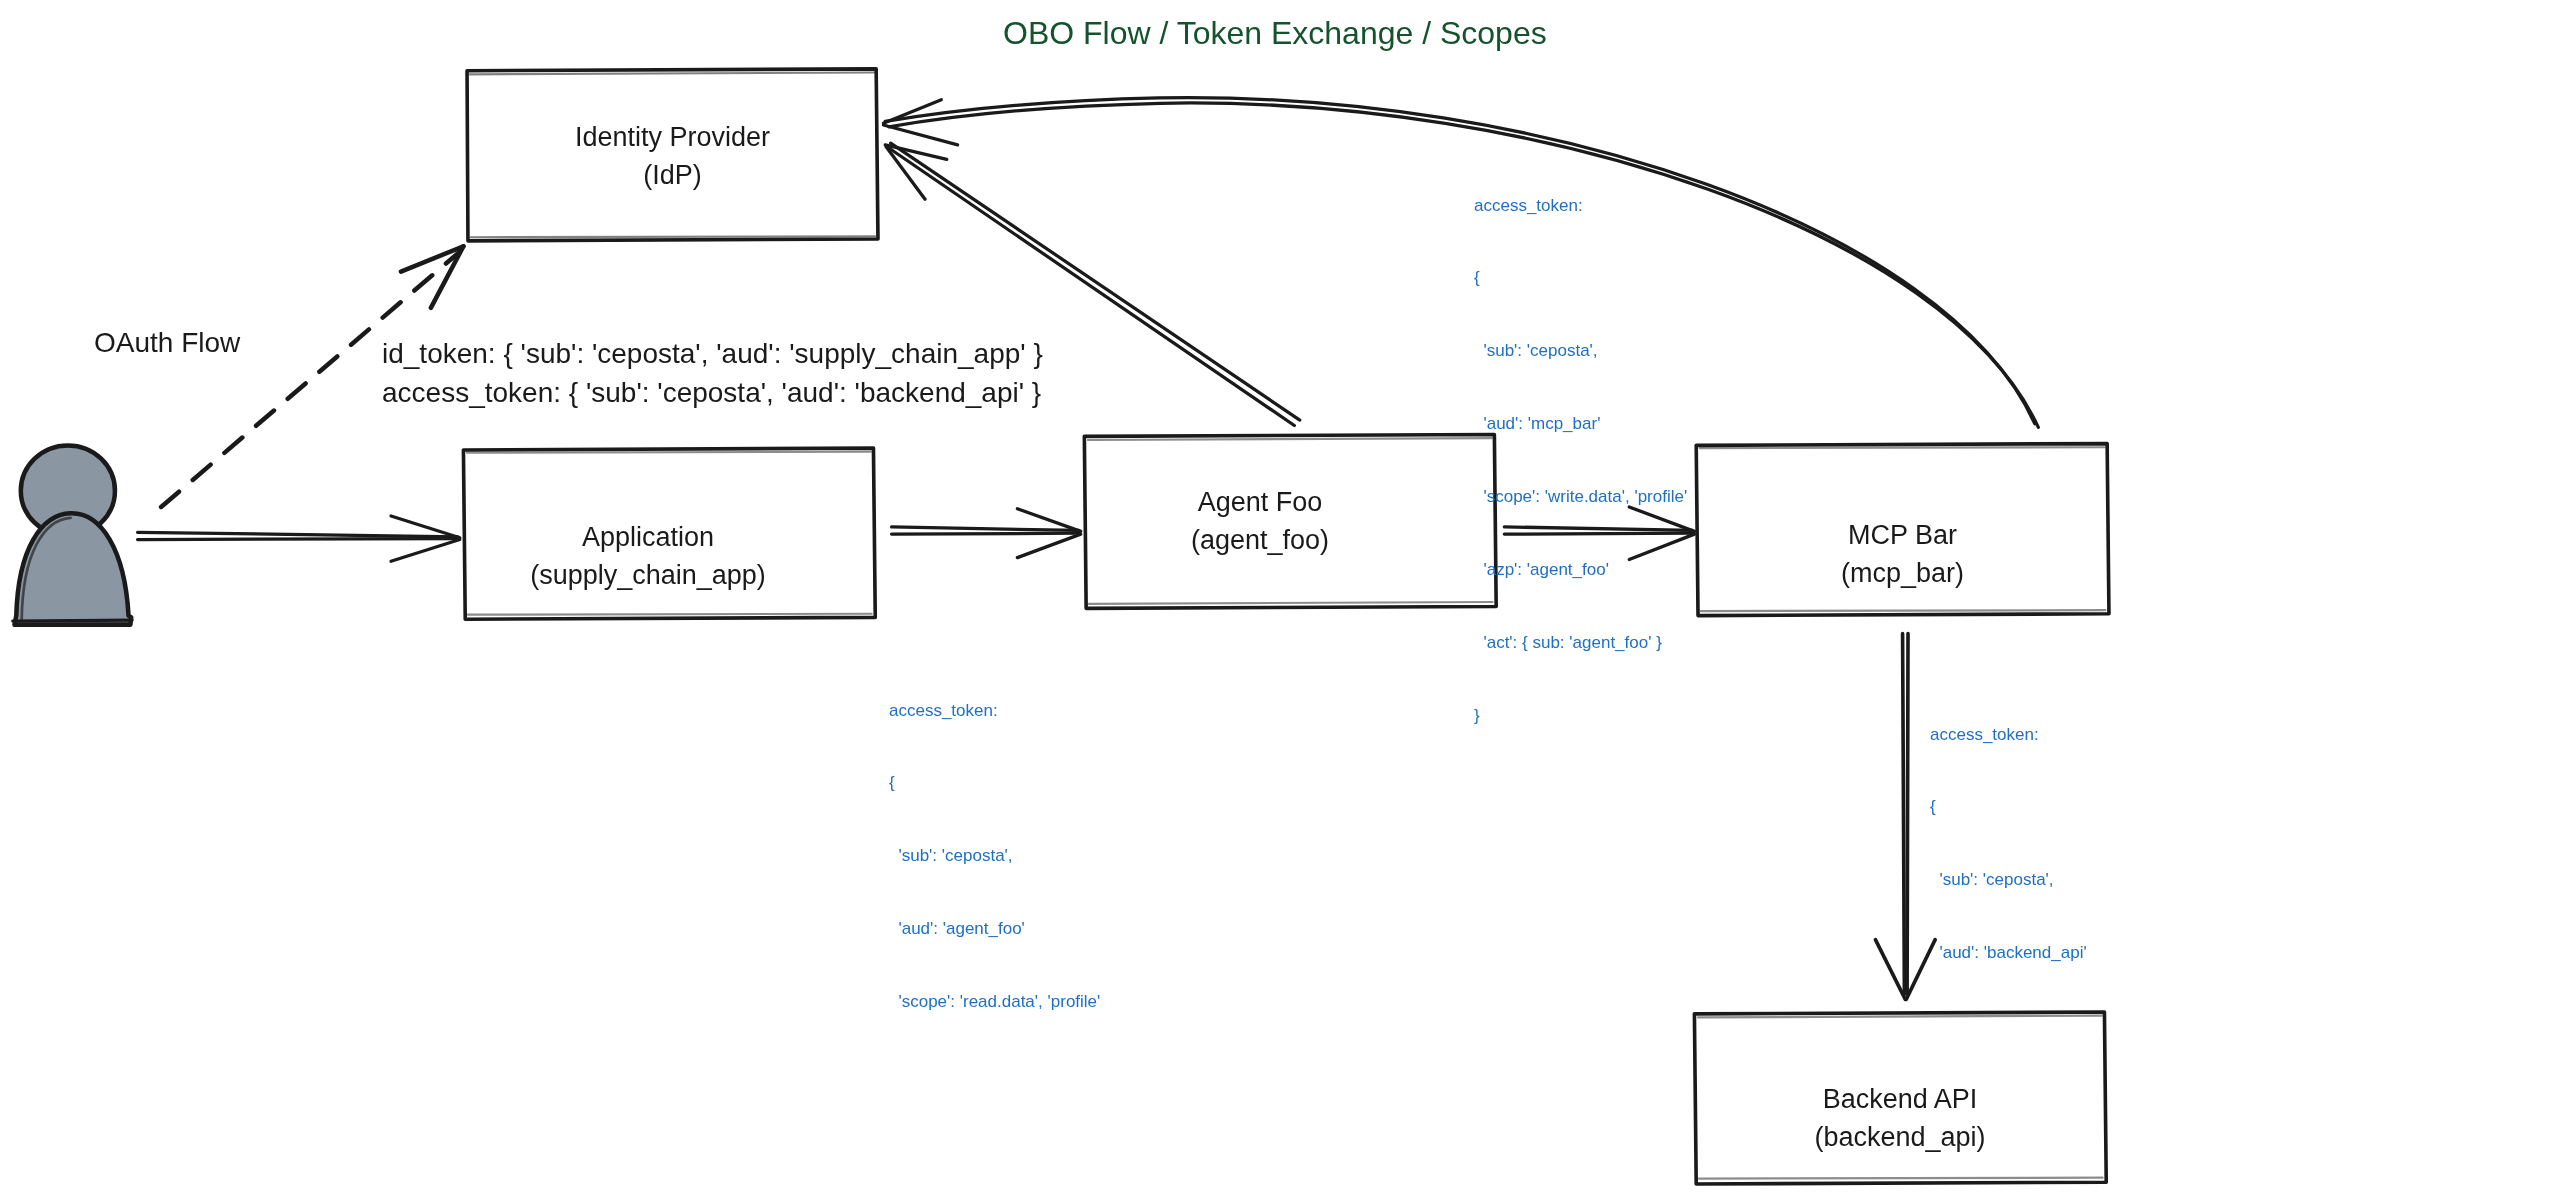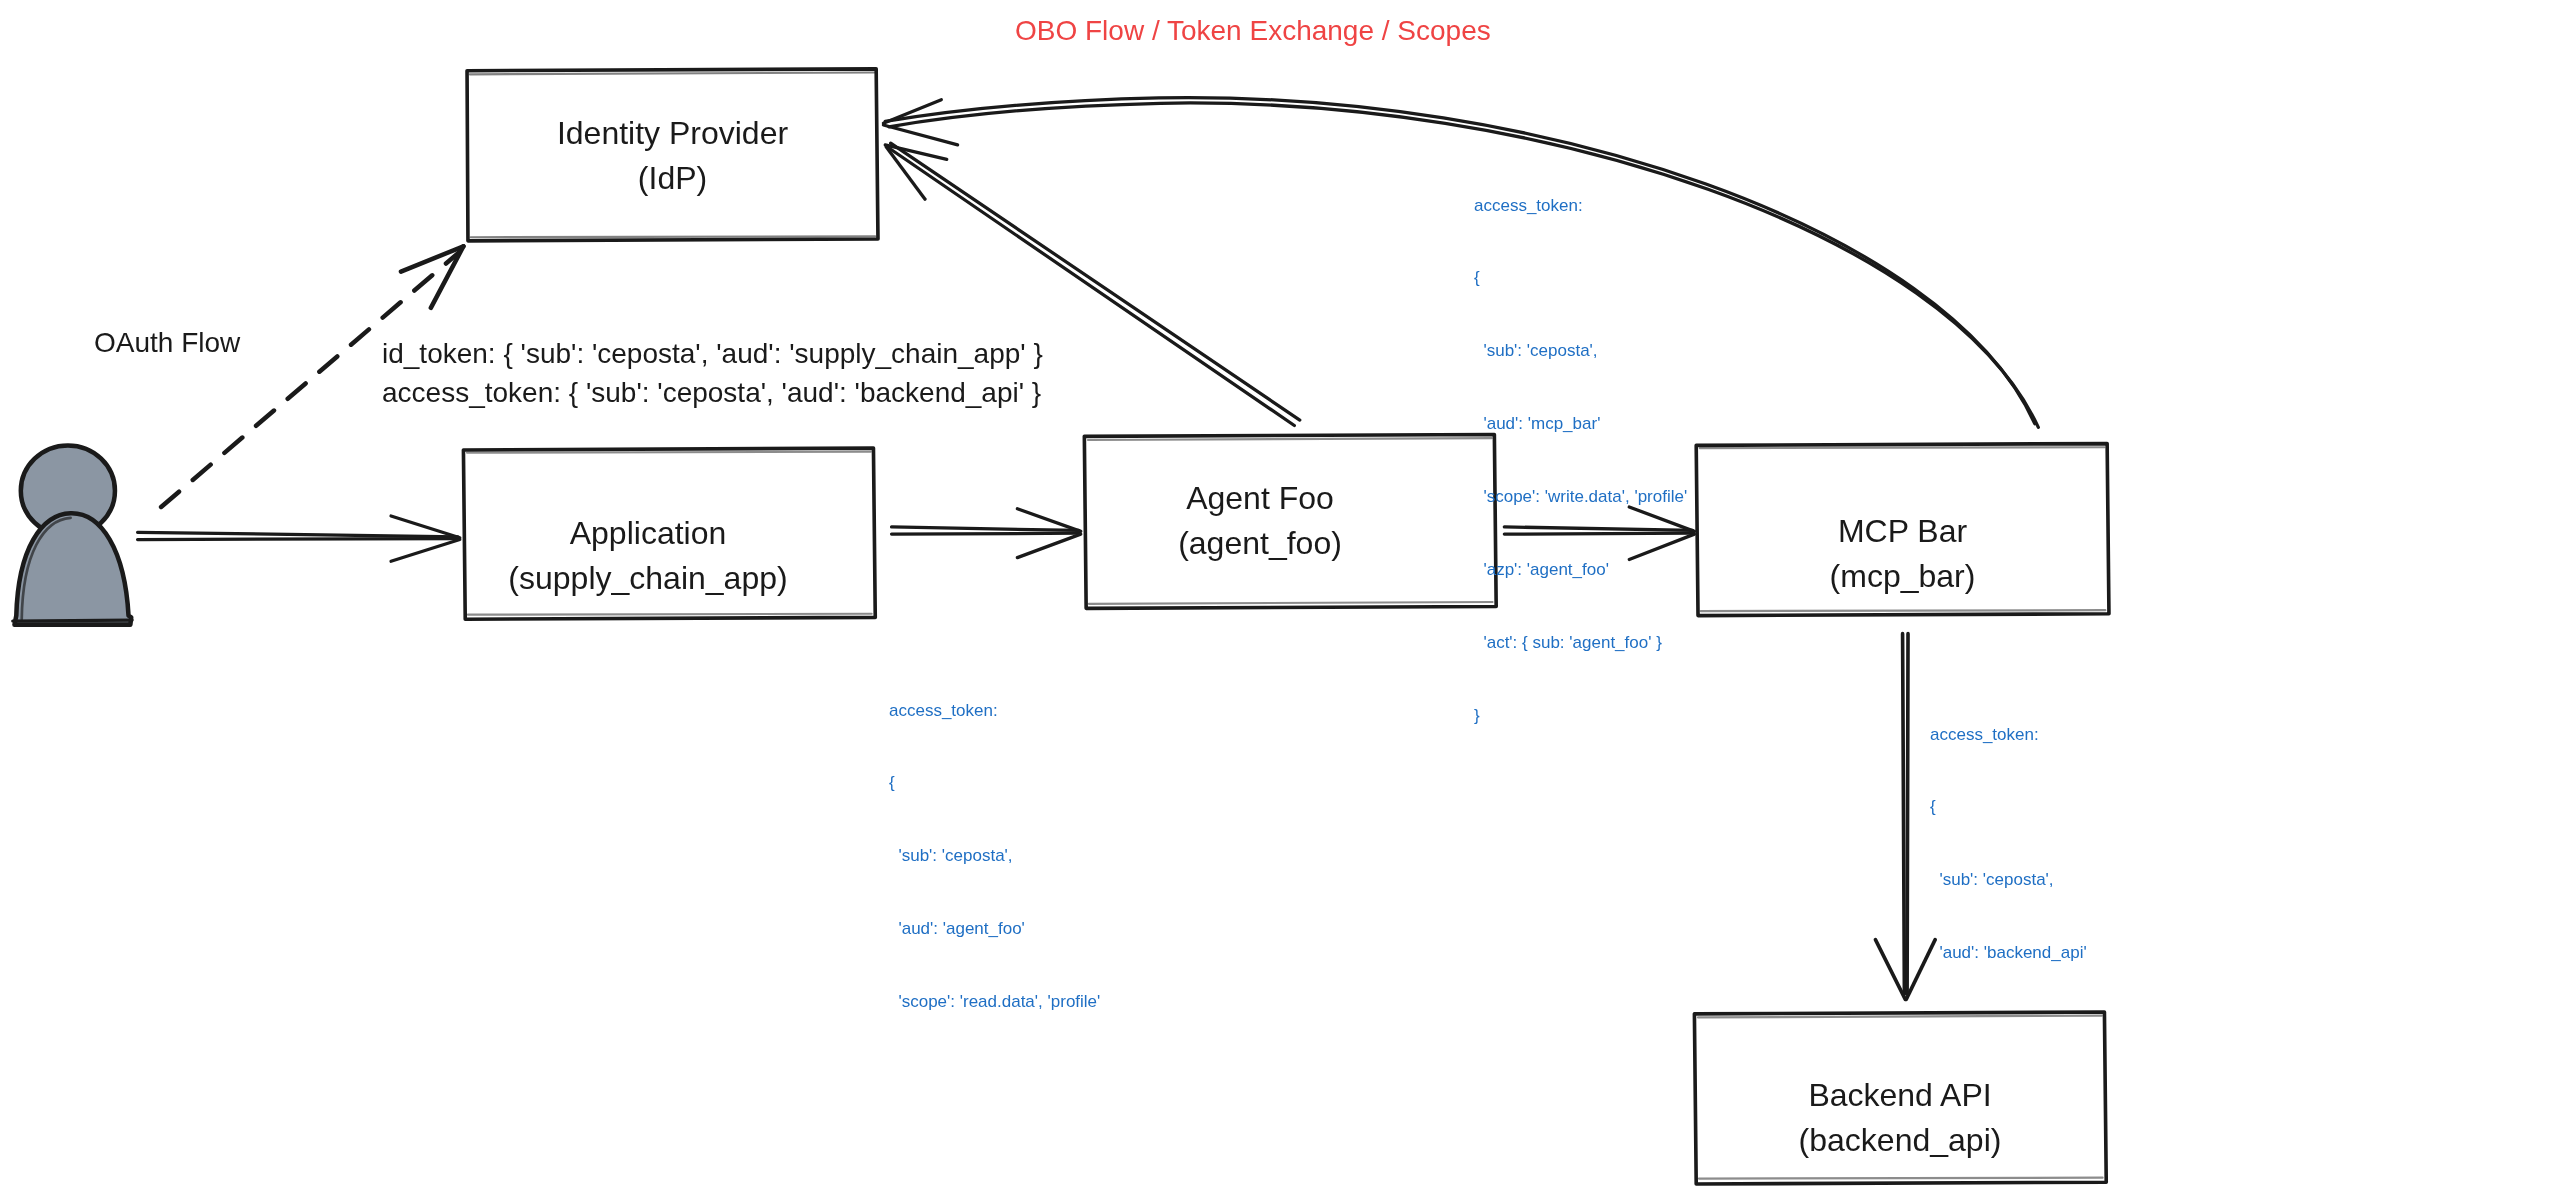--- a/index.html
+++ b/index.html
@@ -25,34 +25,33 @@
     pointer-events: none;
   }
   .node-box {
     position: absolute;
     display: flex;
     flex-direction: column;
     align-items: center;
     justify-content: center;
     box-sizing: border-box;
     color: #1a1a1a;
-    font-size: 32px;
+    font-size: 27px;
     line-height: 1.42;
     text-align: center;
     background: transparent;
   }
   .node-title { display: block; }
   .node-sub { display: block; }
 
   .diagram-title {
     position: absolute;
-    font-size: 28px;
-    color: #ef4444;
+    font-size: 32px;
+    color: #14532d;
     white-space: nowrap;
-    margin-left: 12px;
   }
   .edge-label {
     position: absolute;
     font-size: 28px;
     color: #1a1a1a;
     white-space: nowrap;
     line-height: 1.38;
   }
   .token-block {
     position: absolute;

